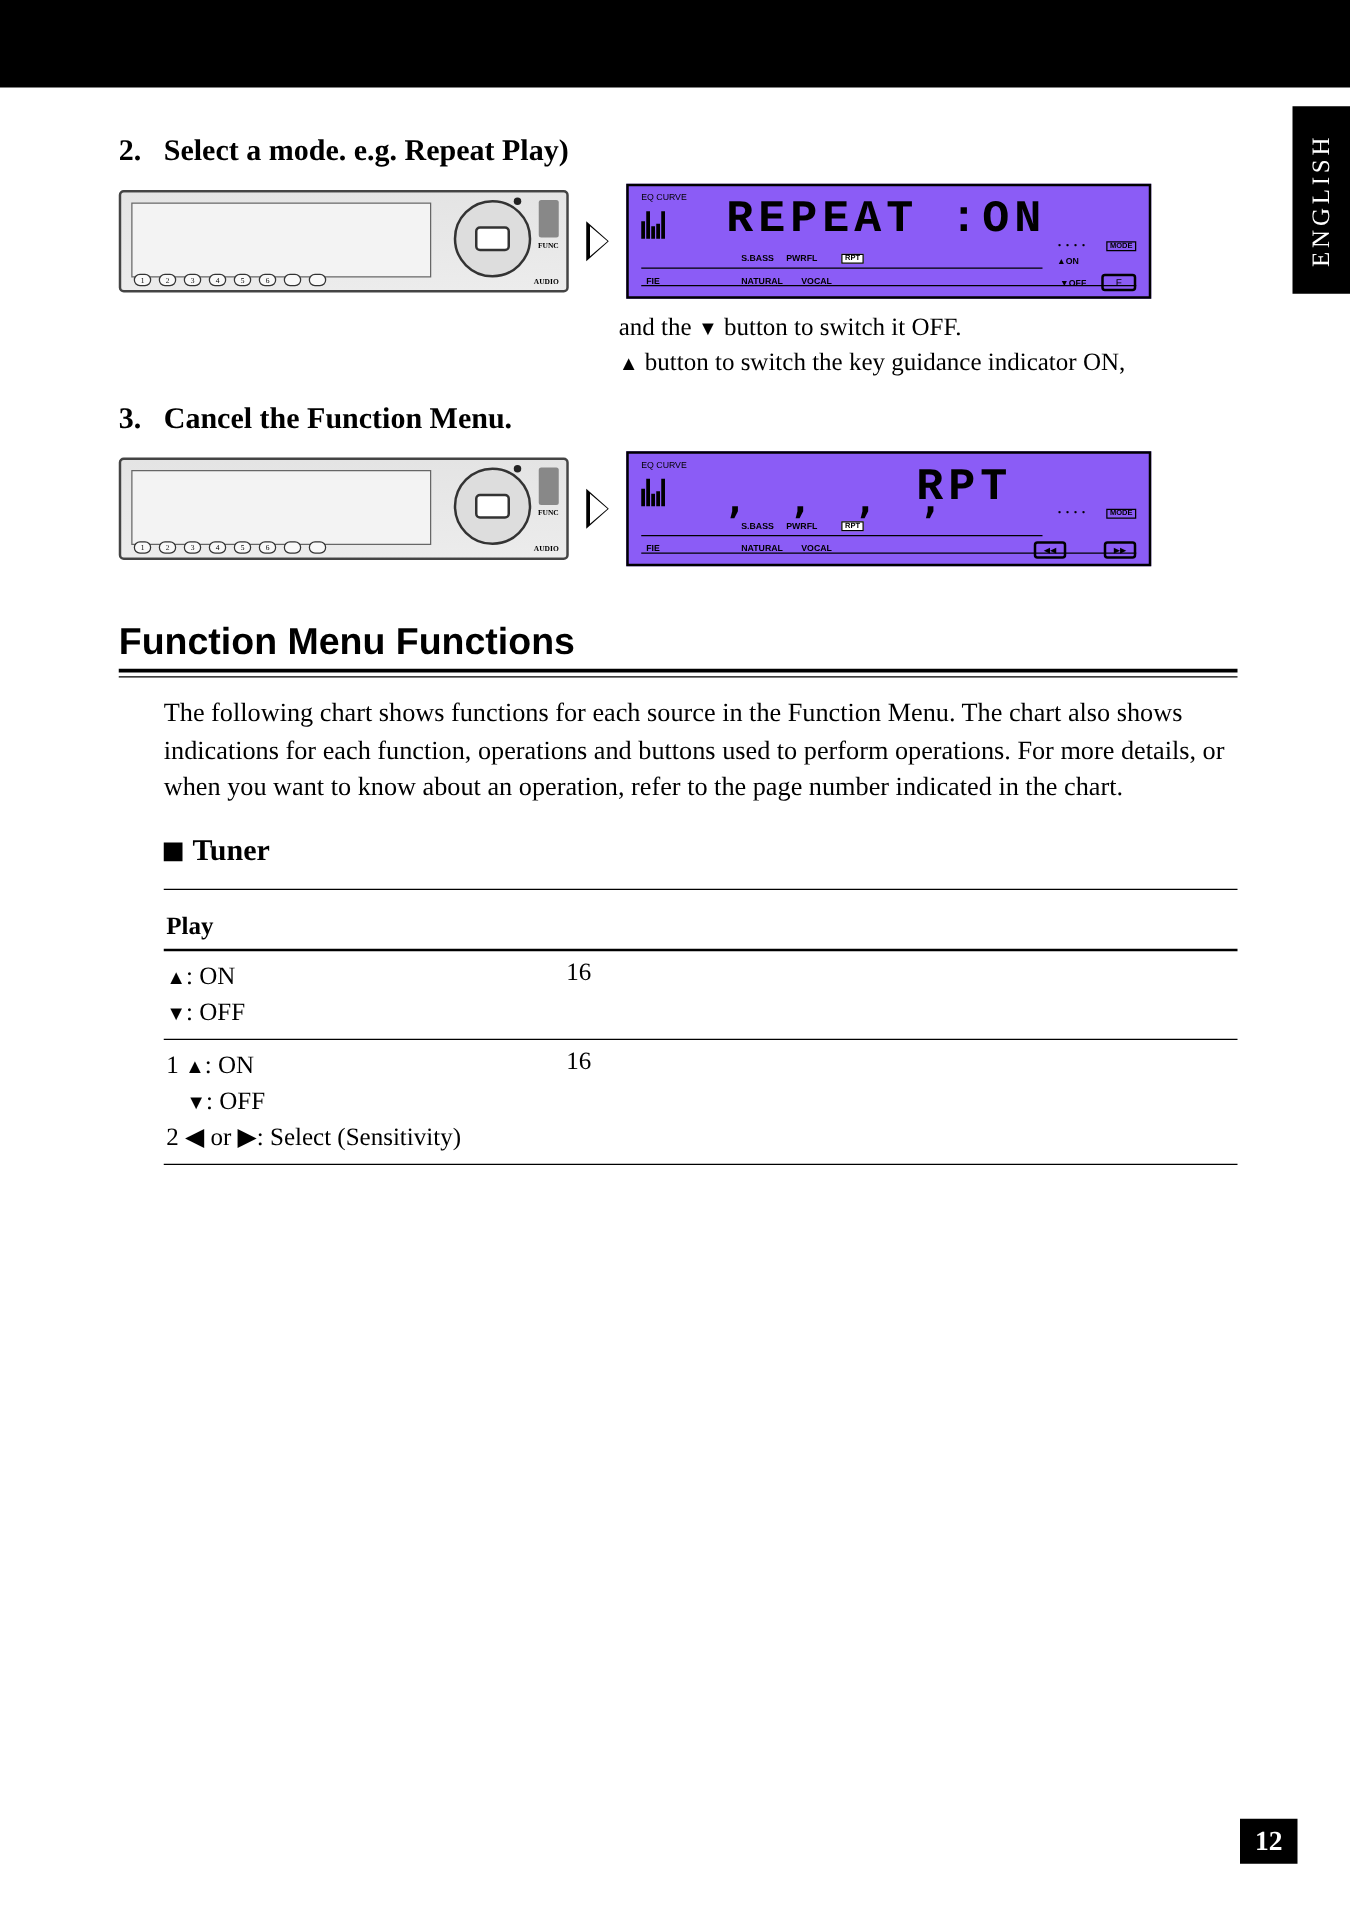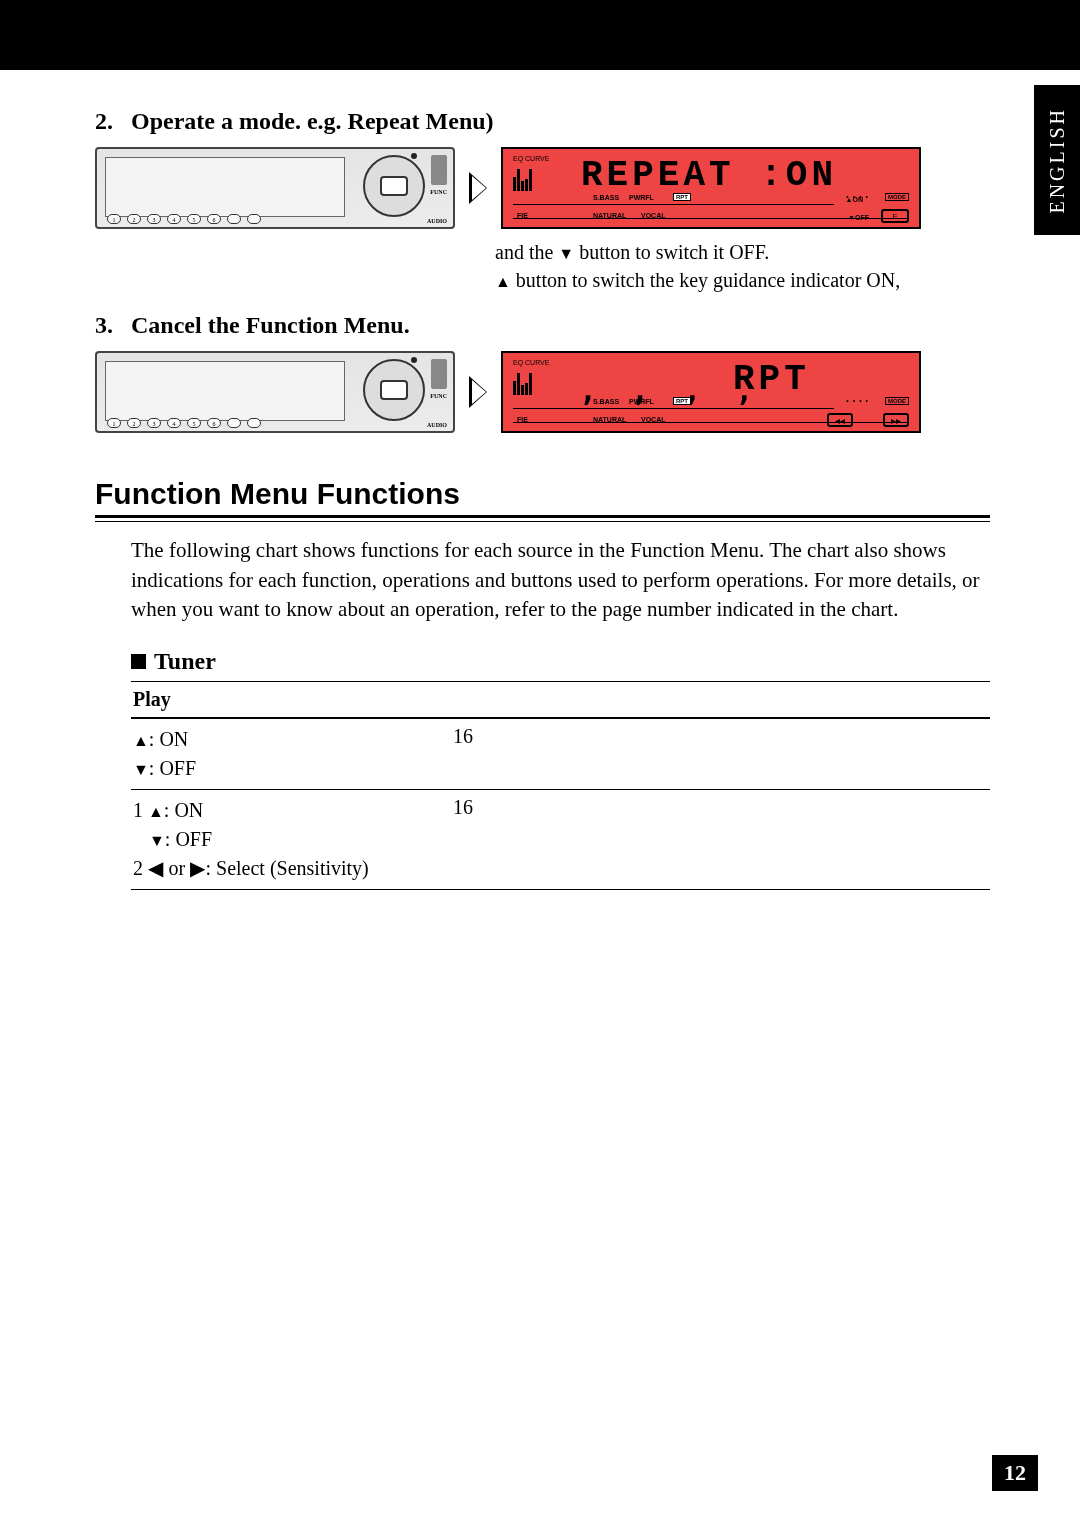--- a/index.html
+++ b/index.html
@@ -86,23 +86,23 @@
   }
   .tri-arrow::after{
     content:""; position:absolute; left:-15px; top:-12px;
     width:0;height:0;
     border-top:12px solid transparent;
     border-bottom:12px solid transparent;
     border-left:14px solid #fff;
   }
 
   .lcd {
-    width: 420px; height: 82px;
+    width: 420px; height: 92px;
     border: 2px solid #000;
-    background: #ef4444;
+    background: #8b5cf6;
     position: relative;
     font-family: "Arial", sans-serif;
     padding-left: 12px;
   }
   .lcd .eq { position:absolute; left:10px; top:6px; font-size:7px; letter-spacing:0; }
   .lcd .bars {
     position:absolute; left:10px; top:18px; display:flex; gap:1px; align-items:flex-end; height:24px;
   }
   .lcd .bars span{
     width:3px; background:#000;
@@ -161,24 +161,24 @@
   }
   .bigsection::after{
     content:""; position:absolute; left:0; right:0; bottom:-7px; height:0; border-bottom:1px solid #000;
   }
 
   .para { font-size: 21px; line-height: 1.4; margin: 18px 0 0 36px; }
 
   .subh {
     font-family: "Times New Roman", serif;
     font-weight: bold; font-size: 24px;
-    margin: 24px 0 0 36px;
+    margin: 24px 0 12px 36px;
     border-bottom: 1px solid #000;
     display:flex; align-items:center; gap:8px;
-    padding-bottom:6px;
+    padding-bottom:16px;
   }
   .sq{ width:15px; height:15px; background:#000; display:inline-block; }
 
   .tbl { margin: 0 0 0 36px; font-size:20px; }
   .tbl .hrow{
     display:grid; grid-template-columns: 320px 360px 140px;
     font-weight:bold; font-family:"Times New Roman",serif;
     border-bottom:2px solid #000; padding:6px 2px;
   }
   .tbl .row{
@@ -202,21 +202,21 @@
 
 <div class="side-tab">
   <span>ENGLISH</span>
 </div>
 
 <div class="page">
 
   <div class="section-h">
     <span>2.</span>
     <span>&nbsp;</span>
-    <span>Operate a mode. e.g. Repeat Menu)</span>
+    <span>Select a mode. e.g. Repeat Play)</span>
   </div>
 
   <div class="figrow">
     <div class="device">
       <div class="screen"></div>
       <div class="pin"></div>
       <div class="cluster"></div>
       <div class="side"></div>
       <div class="funclbl">FUNC</div>
       <div class="audiolbl">AUDIO</div>

